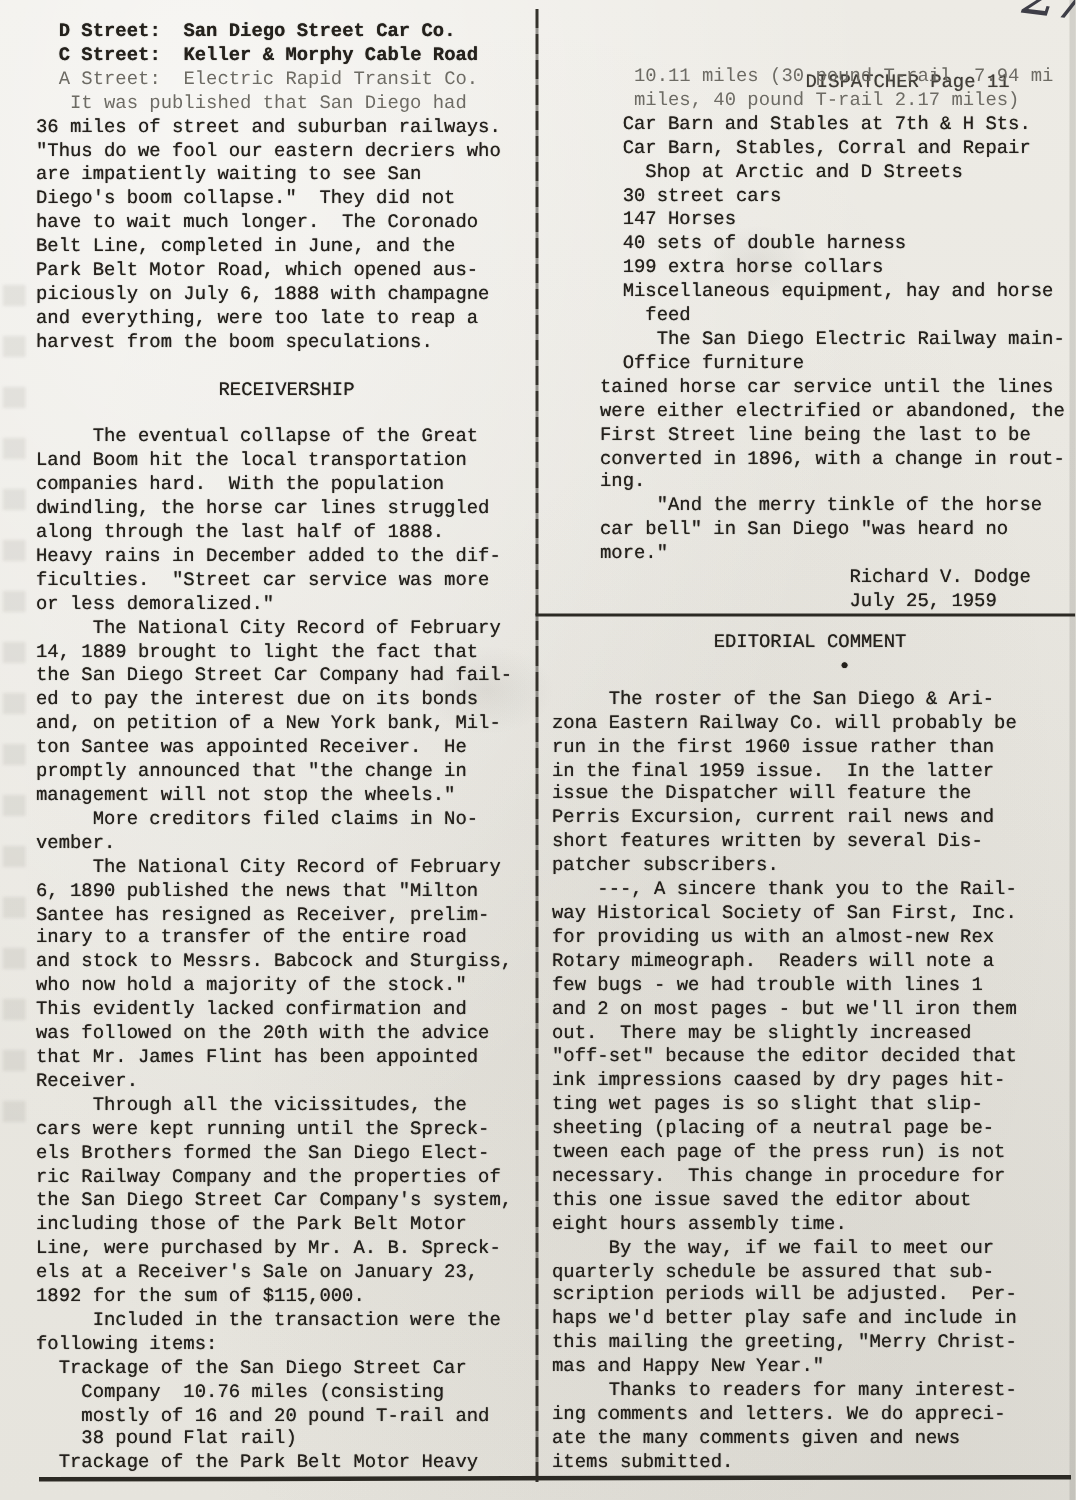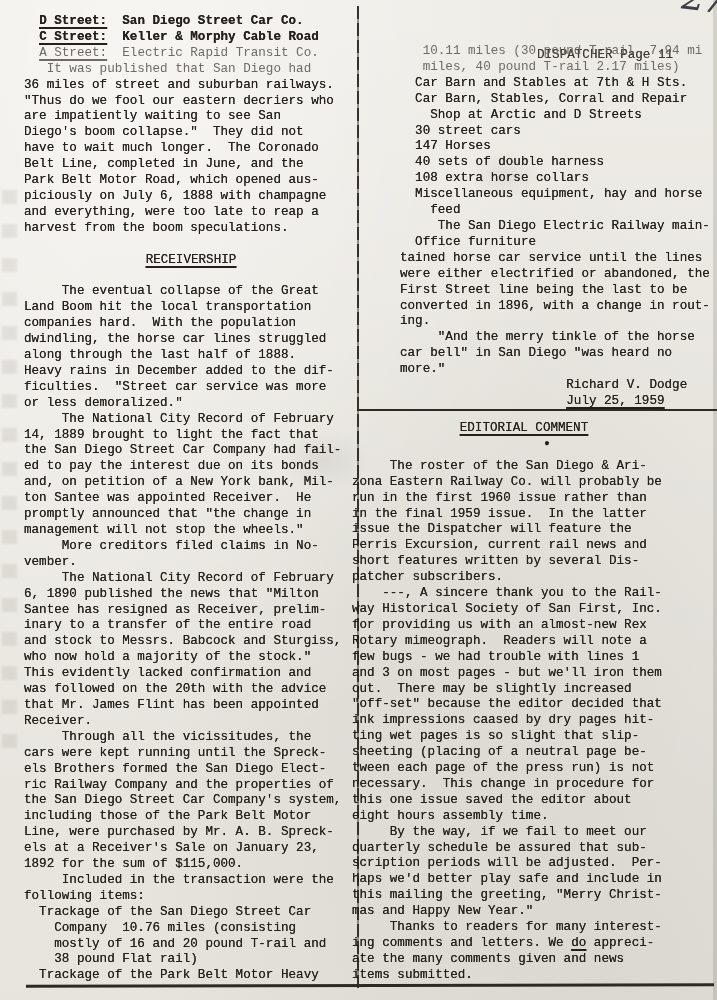--- a/index.html
+++ b/index.html
@@ -8,28 +8,28 @@
     background:
       radial-gradient(ellipse at 18% 8%, rgba(255,255,255,0.55), transparent 55%),
       radial-gradient(ellipse at 85% 95%, rgba(110,105,95,0.10), transparent 55%),
       radial-gradient(ellipse at 50% 55%, rgba(120,115,100,0.06), transparent 70%),
       linear-gradient(#edebe5, #e6e4dd);
     font-family:"Liberation Mono","DejaVu Sans Mono",monospace;
     font-size:12.6px;line-height:15.9px;color:#24211c;
   }
   .col{position:absolute;}
   .line{white-space:pre;min-height:15.9px;text-shadow:0 0 0.6px rgba(32,28,22,0.85);}
-  .line .u{text-decoration:underline;text-decoration-thickness:1.6px;text-underline-offset:2.5px;}
+  .line .u{text-decoration-thickness:1.6px;text-underline-offset:2.5px;}
   .line .b{font-weight:bold;}
   .line.center{text-align:center;}
   .line.faded{color:#6d6b64;text-shadow:none;}
   .line.dot{font-size:9px;padding-left:46px;margin-bottom:6px;}
   .col-left{left:24px;top:14px;width:334px;}
   .col-right-1{left:368px;top:44px;width:344px;margin-left:32px;}
-  .col-right-2{left:352px;top:421px;width:344px;}
+  .col-right-2{left:368px;top:421px;width:344px;}
   .page-header{position:absolute;left:537px;top:12px;white-space:pre;color:#3f3c36;text-shadow:0 0 0.6px rgba(50,46,40,0.7);margin-top:36px;}
   .handwritten{
     position:absolute;left:682px;top:-9px;font-family:"DejaVu Serif",serif;
     font-style:italic;font-size:37px;font-weight:400;color:#3e3e47;
     transform:rotate(7deg);letter-spacing:-2px;
   }
   .vdivider{
     position:absolute;left:357px;top:6px;width:2px;height:982px;
     background:repeating-linear-gradient(180deg,#35322c 0 13px,rgba(53,50,44,0.5) 13px 17px);
   }
@@ -124,21 +124,21 @@
     </div>
   <div class="col col-right-1">
       <div class="line faded"><span>   10.11 miles (30 pound T-rail  7.94 mi</span></div>
       <div class="line faded"><span>   miles, 40 pound T-rail 2.17 miles)</span></div>
       <div class="line"><span>  Car Barn and Stables at 7th &amp; H Sts.</span></div>
       <div class="line"><span>  Car Barn, Stables, Corral and Repair</span></div>
       <div class="line"><span>    Shop at Arctic and D Streets</span></div>
       <div class="line"><span>  30 street cars</span></div>
       <div class="line"><span>  147 Horses</span></div>
       <div class="line"><span>  40 sets of double harness</span></div>
-      <div class="line"><span>  108 extra horse collars</span></div>
+      <div class="line"><span>  199 extra horse collars</span></div>
       <div class="line"><span>  Miscellaneous equipment, hay and horse</span></div>
       <div class="line"><span>    feed</span></div>
       <div class="line"><span>     The San Diego Electric Railway main-</span></div>
       <div class="line"><span>  Office furniture</span></div>
       <div class="line"><span>tained horse car service until the lines</span></div>
       <div class="line"><span>were either electrified or abandoned, the</span></div>
       <div class="line"><span>First Street line being the last to be</span></div>
       <div class="line"><span>converted in 1896, with a change in rout-</span></div>
       <div class="line"><span>ing.</span></div>
       <div class="line"><span>     "And the merry tinkle of the horse</span></div>
@@ -156,21 +156,21 @@
       <div class="line"><span>in the final 1959 issue.  In the latter</span></div>
       <div class="line"><span>issue the Dispatcher will feature the</span></div>
       <div class="line"><span>Perris Excursion, current rail news and</span></div>
       <div class="line"><span>short features written by several Dis-</span></div>
       <div class="line"><span>patcher subscribers.</span></div>
       <div class="line"><span>    ---, A sincere thank you to the Rail-</span></div>
       <div class="line"><span>way Historical Society of San First, Inc.</span></div>
       <div class="line"><span>for providing us with an almost-new Rex</span></div>
       <div class="line"><span>Rotary mimeograph.  Readers will note a</span></div>
       <div class="line"><span>few bugs - we had trouble with lines 1</span></div>
-      <div class="line"><span>and 3 on most pages - but we'll iron them</span></div>
+      <div class="line"><span>and 2 on most pages - but we'll iron them</span></div>
       <div class="line"><span>out.  There may be slightly increased</span></div>
       <div class="line"><span>"off-set" because the editor decided that</span></div>
       <div class="line"><span>ink impressions caased by dry pages hit-</span></div>
       <div class="line"><span>ting wet pages is so slight that slip-</span></div>
       <div class="line"><span>sheeting (placing of a neutral page be-</span></div>
       <div class="line"><span>tween each page of the press run) is not</span></div>
       <div class="line"><span>necessary.  This change in procedure for</span></div>
       <div class="line"><span>this one issue saved the editor about</span></div>
       <div class="line"><span>eight hours assembly time.</span></div>
       <div class="line"><span>     By the way, if we fail to meet our</span></div>

